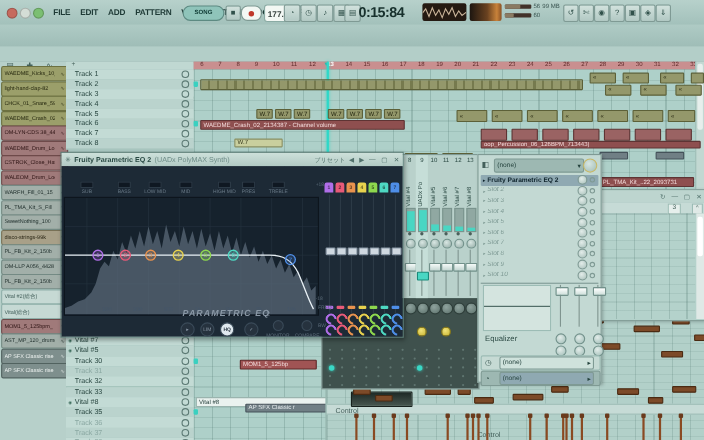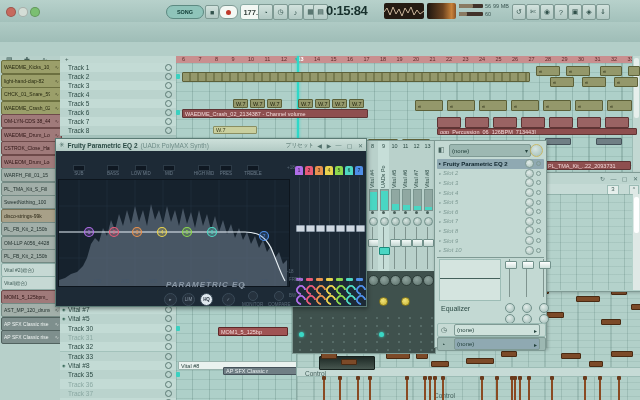--- a/index.html
+++ b/index.html
@@ -124,20 +124,30 @@
 </style>
 </head>
 <body>
 
 <div id="app">
 
   <div id="menubar" class="abs">
     <span class="tl" style="left:6px;background:#c66a5e"></span>
     <span class="tl" style="left:18px;background:#d4ddd6"></span>
     <span class="tl" style="left:30px;background:#7bbf72"></span>
+    <div id="menu-items">
+        <div class="mi">FILE</div>
+        <div class="mi">EDIT</div>
+        <div class="mi">ADD</div>
+        <div class="mi">PATTERN</div>
+        <div class="mi">VIEW</div>
+        <div class="mi">OPTION</div>
+        <div class="mi">TOOL</div>
+        <div class="mi">HELP</div>
+      </div>
     <div id="song-toggle">SONG</div>
     <div class="btn" style="left:205px;top:5px;width:12px;height:12px">■</div>
     <div class="btn" style="left:219px;top:5px;width:17px;height:12px;border-radius:6px;background:#f3f8f4">
         <span style="width:5px;height:5px;border-radius:50%;background:#c0392b;display:block"></span>
       </div>
     <div id="tempo-box">177.000</div>
     <div id="row1-icons">
         <div class="icn" style="left: 258px; top: 4px; width: 13px; height: 14px;">◔</div>
         <div class="icn" style="left: 273px; top: 4px; width: 13px; height: 14px;">◷</div>
         <div class="icn" style="left: 288px; top: 4px; width: 13px; height: 14px;">♪</div>

